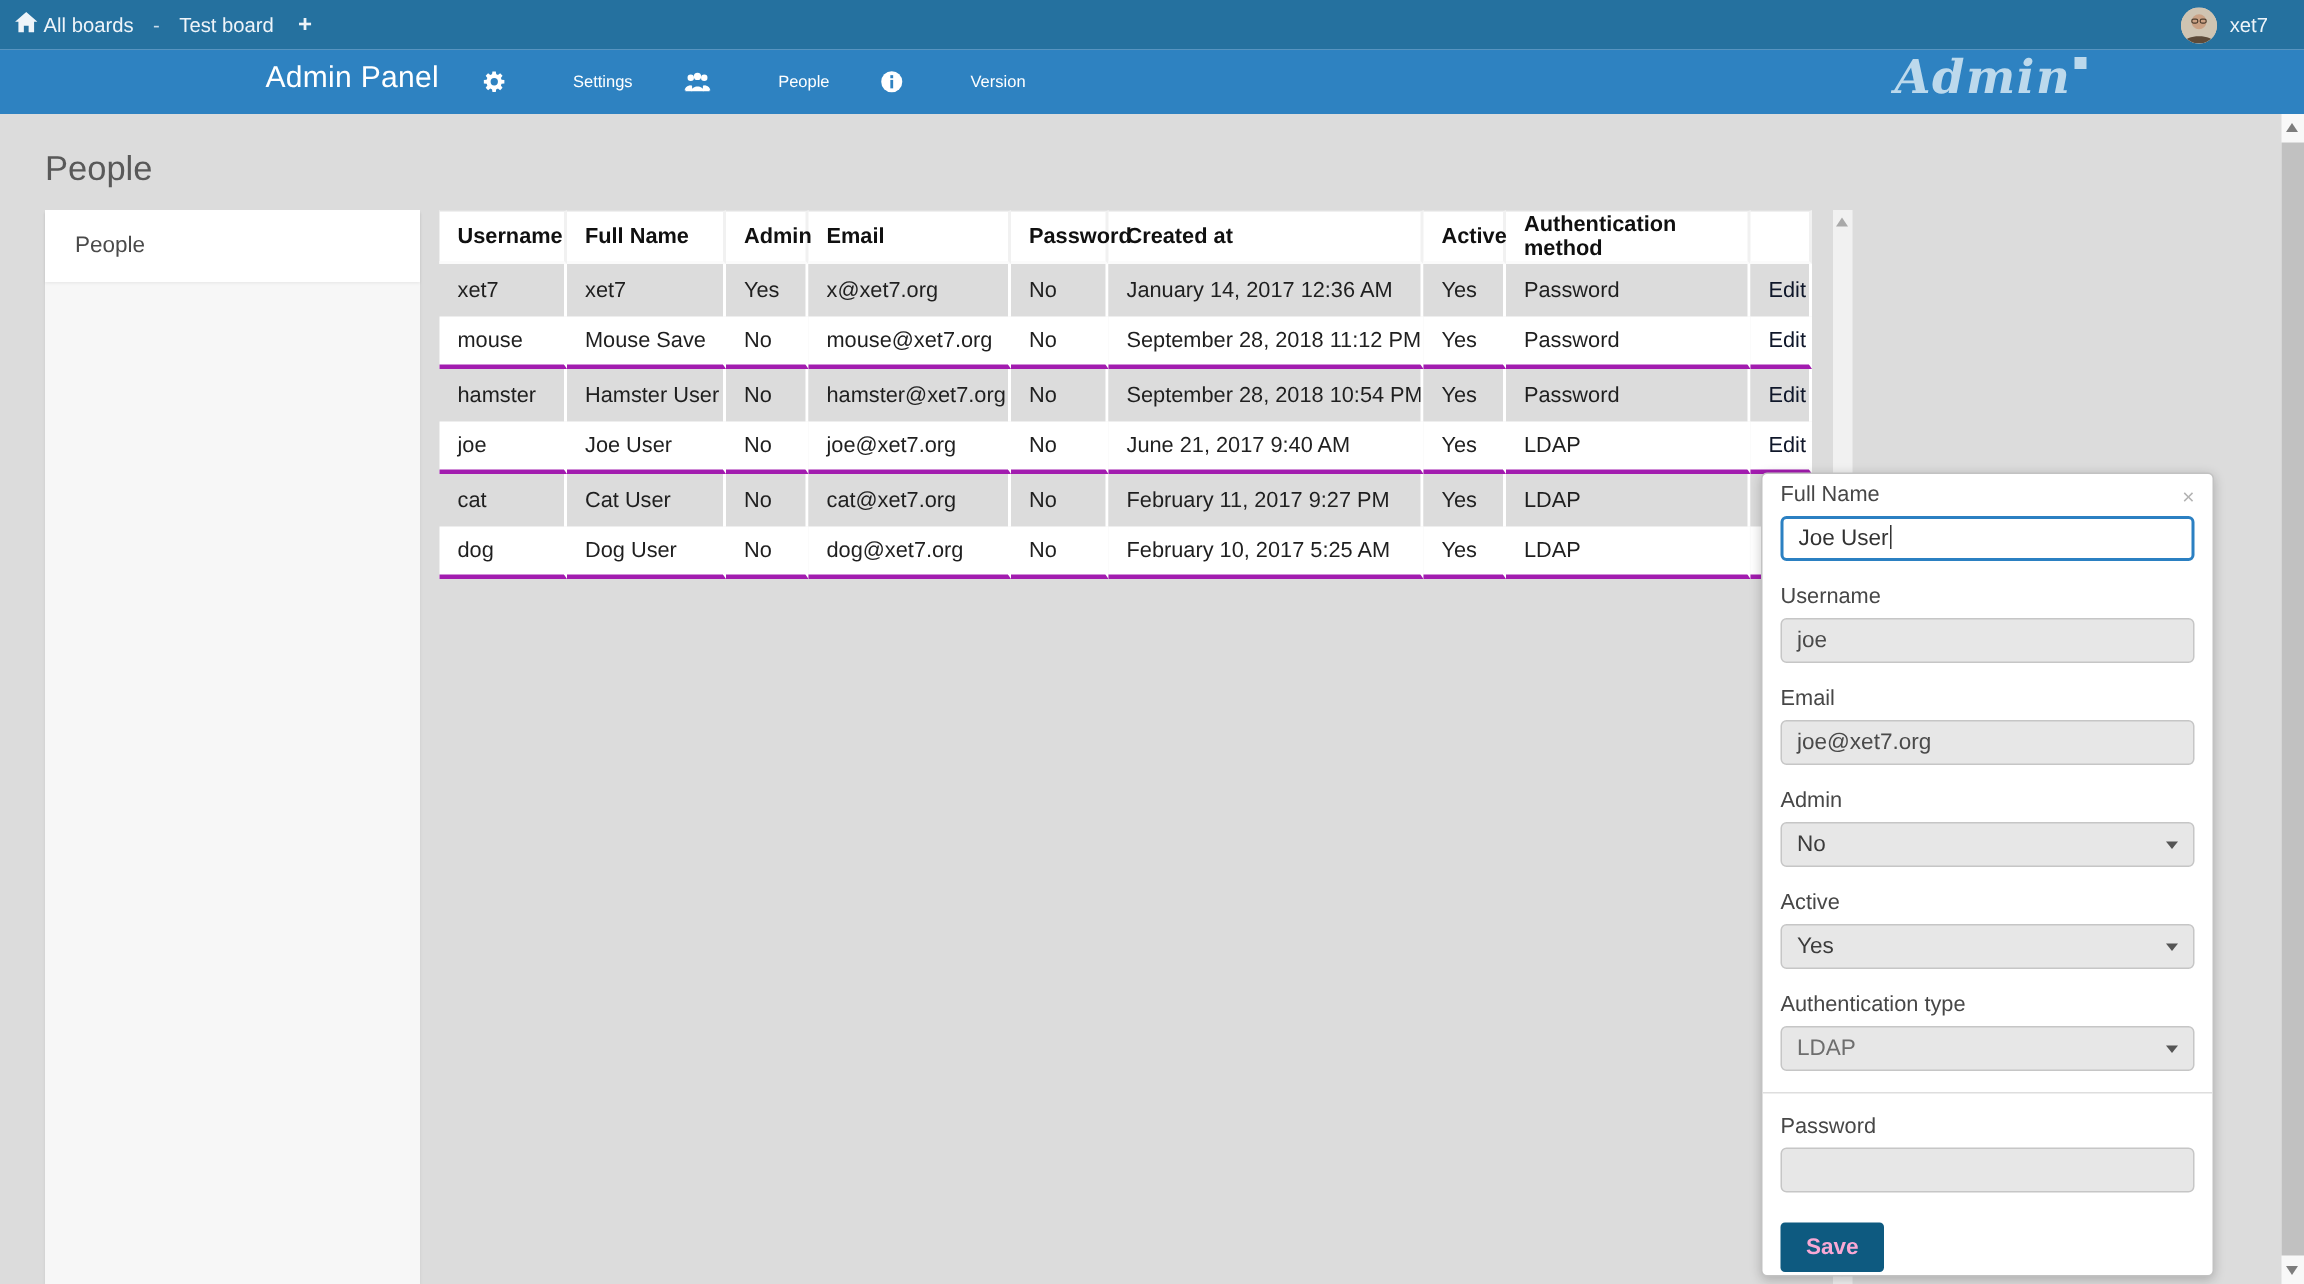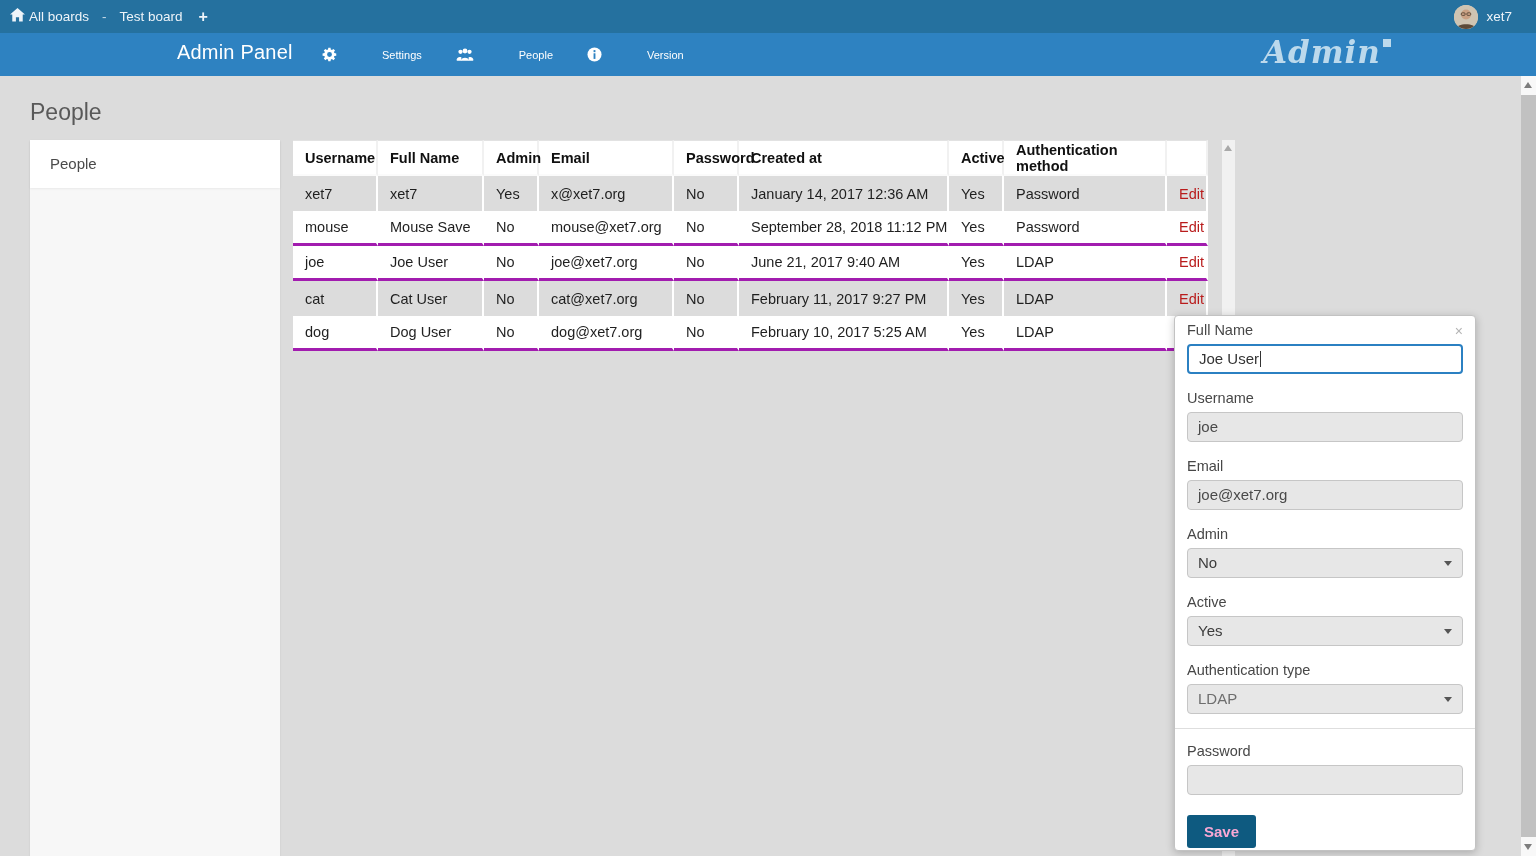--- a/index.html
+++ b/index.html
@@ -74,21 +74,21 @@
     border-top:1px solid #e2e2e2; border-bottom:2px solid #fbfbfb;
     border-right:2px solid #f1f1f1;
   }
   table.people td {
     height:35px; padding:0 0 0 12px;
     border-right:2px solid #ffffff;
     overflow:hidden; white-space:nowrap;
   }
   table.people tr.stripe td { background:#dcdcdc; }
   table.people tr.plain td { background:#ffffff; border-bottom:3px solid #a21caf; }
-  table.people a.edit-link { color:#b91c1c; text-decoration:none; cursor:pointer; }
+  table.people a.edit-link { color:#0f172a; text-decoration:none; cursor:pointer; }
   col.c-username{width:85px;} col.c-fullname{width:106px;} col.c-admin{width:55px;}
   col.c-email{width:135px;} col.c-verified{width:65px;} col.c-created{width:210px;}
   col.c-active{width:55px;} col.c-auth{width:163px;} col.c-edit{width:41px;}
 
   
   .inner-scrollbar {
     position:absolute; left:1222px; top:140px; width:13px; height:716px;
     background:#f1f1f1; z-index:2;
   }
   .inner-scrollbar .arr-up, .inner-scrollbar .arr-down {
@@ -267,20 +267,31 @@
             <td>mouse</td>
             <td>Mouse Save</td>
             <td>No</td>
             <td>mouse@xet7.org</td>
             <td>No</td>
             <td>September 28, 2018 11:12 PM</td>
             <td>Yes</td>
             <td>Password</td>
             <td><a class="edit-link">Edit</a></td>
           </tr>
+          <tr class="stripe">
+            <td>hamster</td>
+            <td>Hamster User</td>
+            <td>No</td>
+            <td>hamster@xet7.org</td>
+            <td>No</td>
+            <td>September 28, 2018 10:54 PM</td>
+            <td>Yes</td>
+            <td>Password</td>
+            <td><a class="edit-link">Edit</a></td>
+          </tr>
           <tr class="plain">
             <td>joe</td>
             <td>Joe User</td>
             <td>No</td>
             <td>joe@xet7.org</td>
             <td>No</td>
             <td>June 21, 2017 9:40 AM</td>
             <td>Yes</td>
             <td>LDAP</td>
             <td><a class="edit-link">Edit</a></td>

